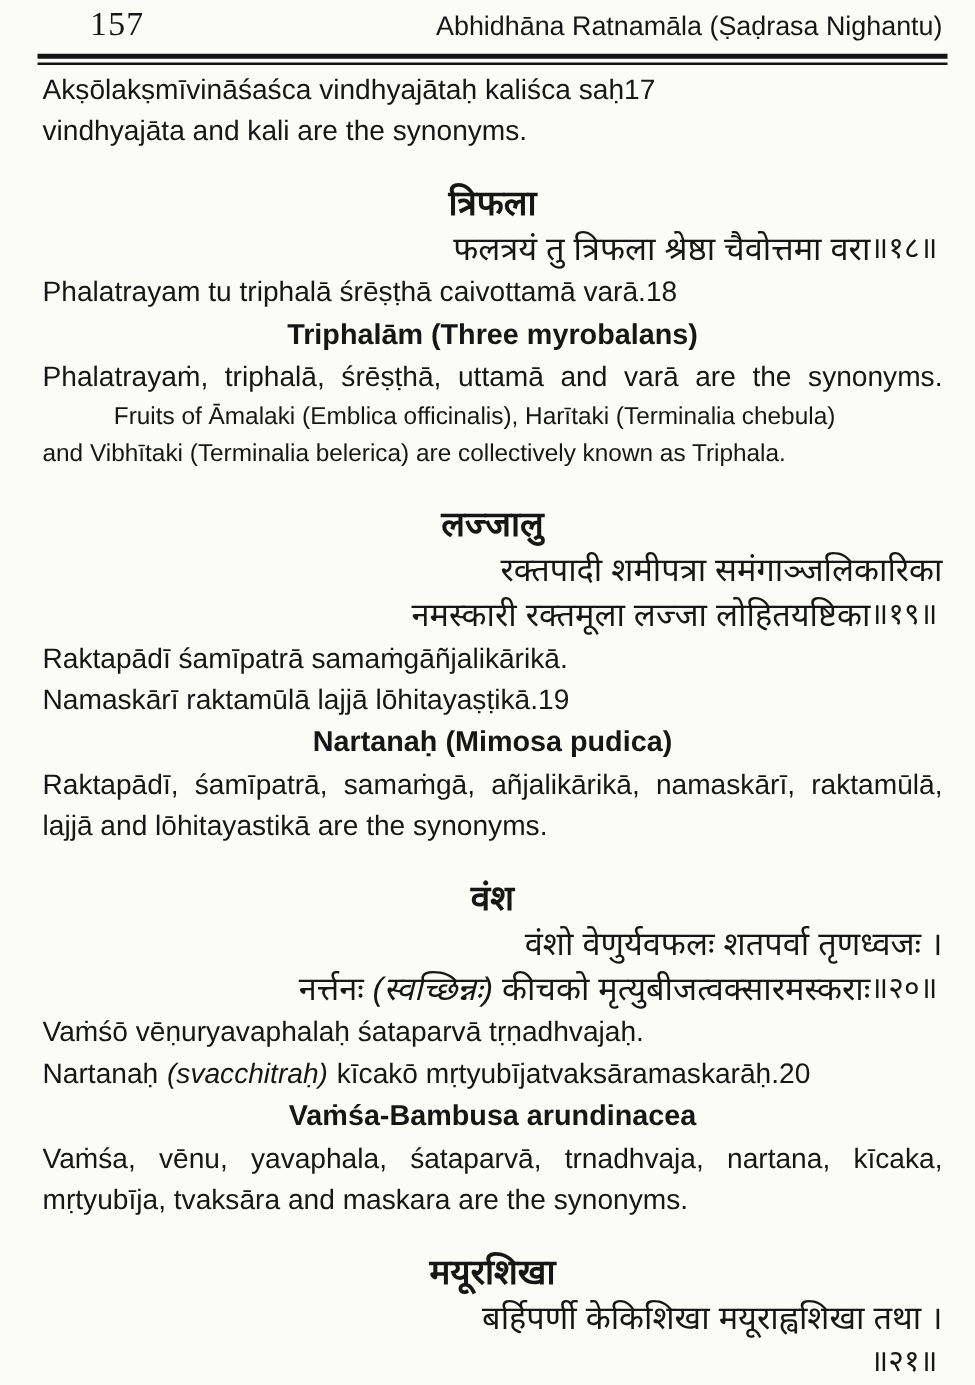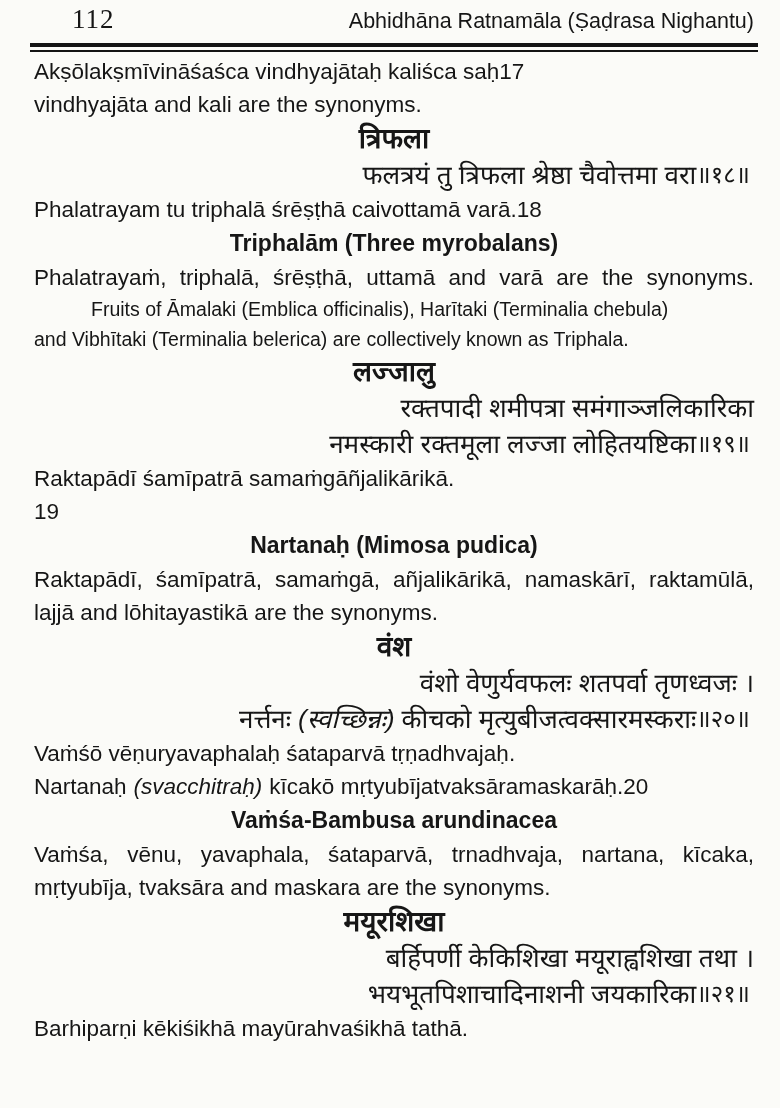--- a/index.html
+++ b/index.html
@@ -14,34 +14,34 @@
   .hdr{display:flex;justify-content:space-between;align-items:baseline;height:38px;}
   .pageno{font-family:"Liberation Serif","DejaVu Serif",serif;font-size:27px;padding-left:38px;letter-spacing:1px;}
   .hdr-title{font-size:21.5px;}
   .rule{border-top:4px solid #141414;height:3px;border-bottom:2px solid #141414;margin:1px 0 3px -4px;width:728px;}
   
   .tl-row{display:flex;justify-content:flex-start;font-size:22.5px;line-height:33px;white-space:nowrap;}
   .num-en{padding-right:30px;font-size:22.5px;}
   .para-line{font-size:22.5px;line-height:33px;white-space:nowrap;}
   .just{text-align:justify;text-align-last:justify;white-space:normal;}
   .h-en{font-weight:bold;text-align:center;font-size:23px;line-height:35px;}
-  .h-dev{font-weight:bold;text-align:center;font-size:28px;line-height:36px;}
+  .h-dev{font-weight:bold;text-align:center;font-size:28px;line-height:36px;margin-top:24px;}
   .dev-row{display:flex;justify-content:flex-end;padding-left:58px;font-size:26px;line-height:36px;white-space:nowrap;}
   .dev-num{font-size:24px;padding-right:4px;}
   .note-line{font-size:19.5px;line-height:30px;white-space:nowrap;}
   .note-indent{padding-left:57px;}
   .it{font-style:italic;margin:0 7px;}
 </style>
 </head>
 <body>
 
 <div class="page">
 
   <div class="hdr">
-    <span class="pageno">112</span>
+    <span class="pageno">157</span>
     <span class="hdr-title">Abhidhāna Ratnamāla (Ṣaḍrasa Nighantu)</span>
   </div>
   <div class="rule"></div>
 
   <div class="tl-row">
     <span>Akṣōlakṣmīvināśaśca vindhyajātaḥ kaliśca saḥ</span>
     <span class="num-en">17</span>
   </div>
 
   <div class="para-line">vindhyajāta and kali are the synonyms.</div>
@@ -65,20 +65,21 @@
     <span>रक्तपादी शमीपत्रा समंगाञ्जलिकारिका</span>
   </div>
   <div class="dev-row">
     <span>नमस्कारी रक्तमूला लज्जा लोहितयष्टिका</span>
     <span class="dev-num">॥१९॥</span>
   </div>
   <div class="tl-row">
     <span>Raktapādī śamīpatrā samaṁgāñjalikārikā.</span>
   </div>
   <div class="tl-row">
+    <span>Namaskārī raktamūlā lajjā lōhitayaṣṭikā.</span>
     <span class="num-en">19</span>
   </div>
   <div class="h-en">Nartanaḥ (Mimosa pudica)</div>
   <div class="para-line just">Raktapādī, śamīpatrā, samaṁgā, añjalikārikā, namaskārī, raktamūlā,</div>
   <div class="para-line">lajjā and lōhitayastikā are the synonyms.</div>
 
   <div class="h-dev">वंश</div>
   <div class="dev-row">
     <span>वंशो वेणुर्यवफलः शतपर्वा तृणध्वजः ।</span>
   </div>
@@ -95,20 +96,19 @@
   </div>
   <div class="h-en">Vaṁśa-Bambusa arundinacea</div>
   <div class="para-line just">Vaṁśa, vēnu, yavaphala, śataparvā, trnadhvaja, nartana, kīcaka,</div>
   <div class="para-line">mṛtyubīja, tvaksāra and maskara are the synonyms.</div>
 
   <div class="h-dev">मयूरशिखा</div>
   <div class="dev-row">
     <span>बर्हिपर्णी केकिशिखा मयूराह्वशिखा तथा  ।</span>
   </div>
   <div class="dev-row">
-    <span>भयभूतपिशाचादिनाशनी जयकारिका</span>
     <span class="dev-num">॥२१॥</span>
   </div>
   <div class="tl-row">
     <span>Barhiparṇi kēkiśikhā mayūrahvaśikhā tathā.</span>
   </div>
 
 </div>
 
 </body></html>

